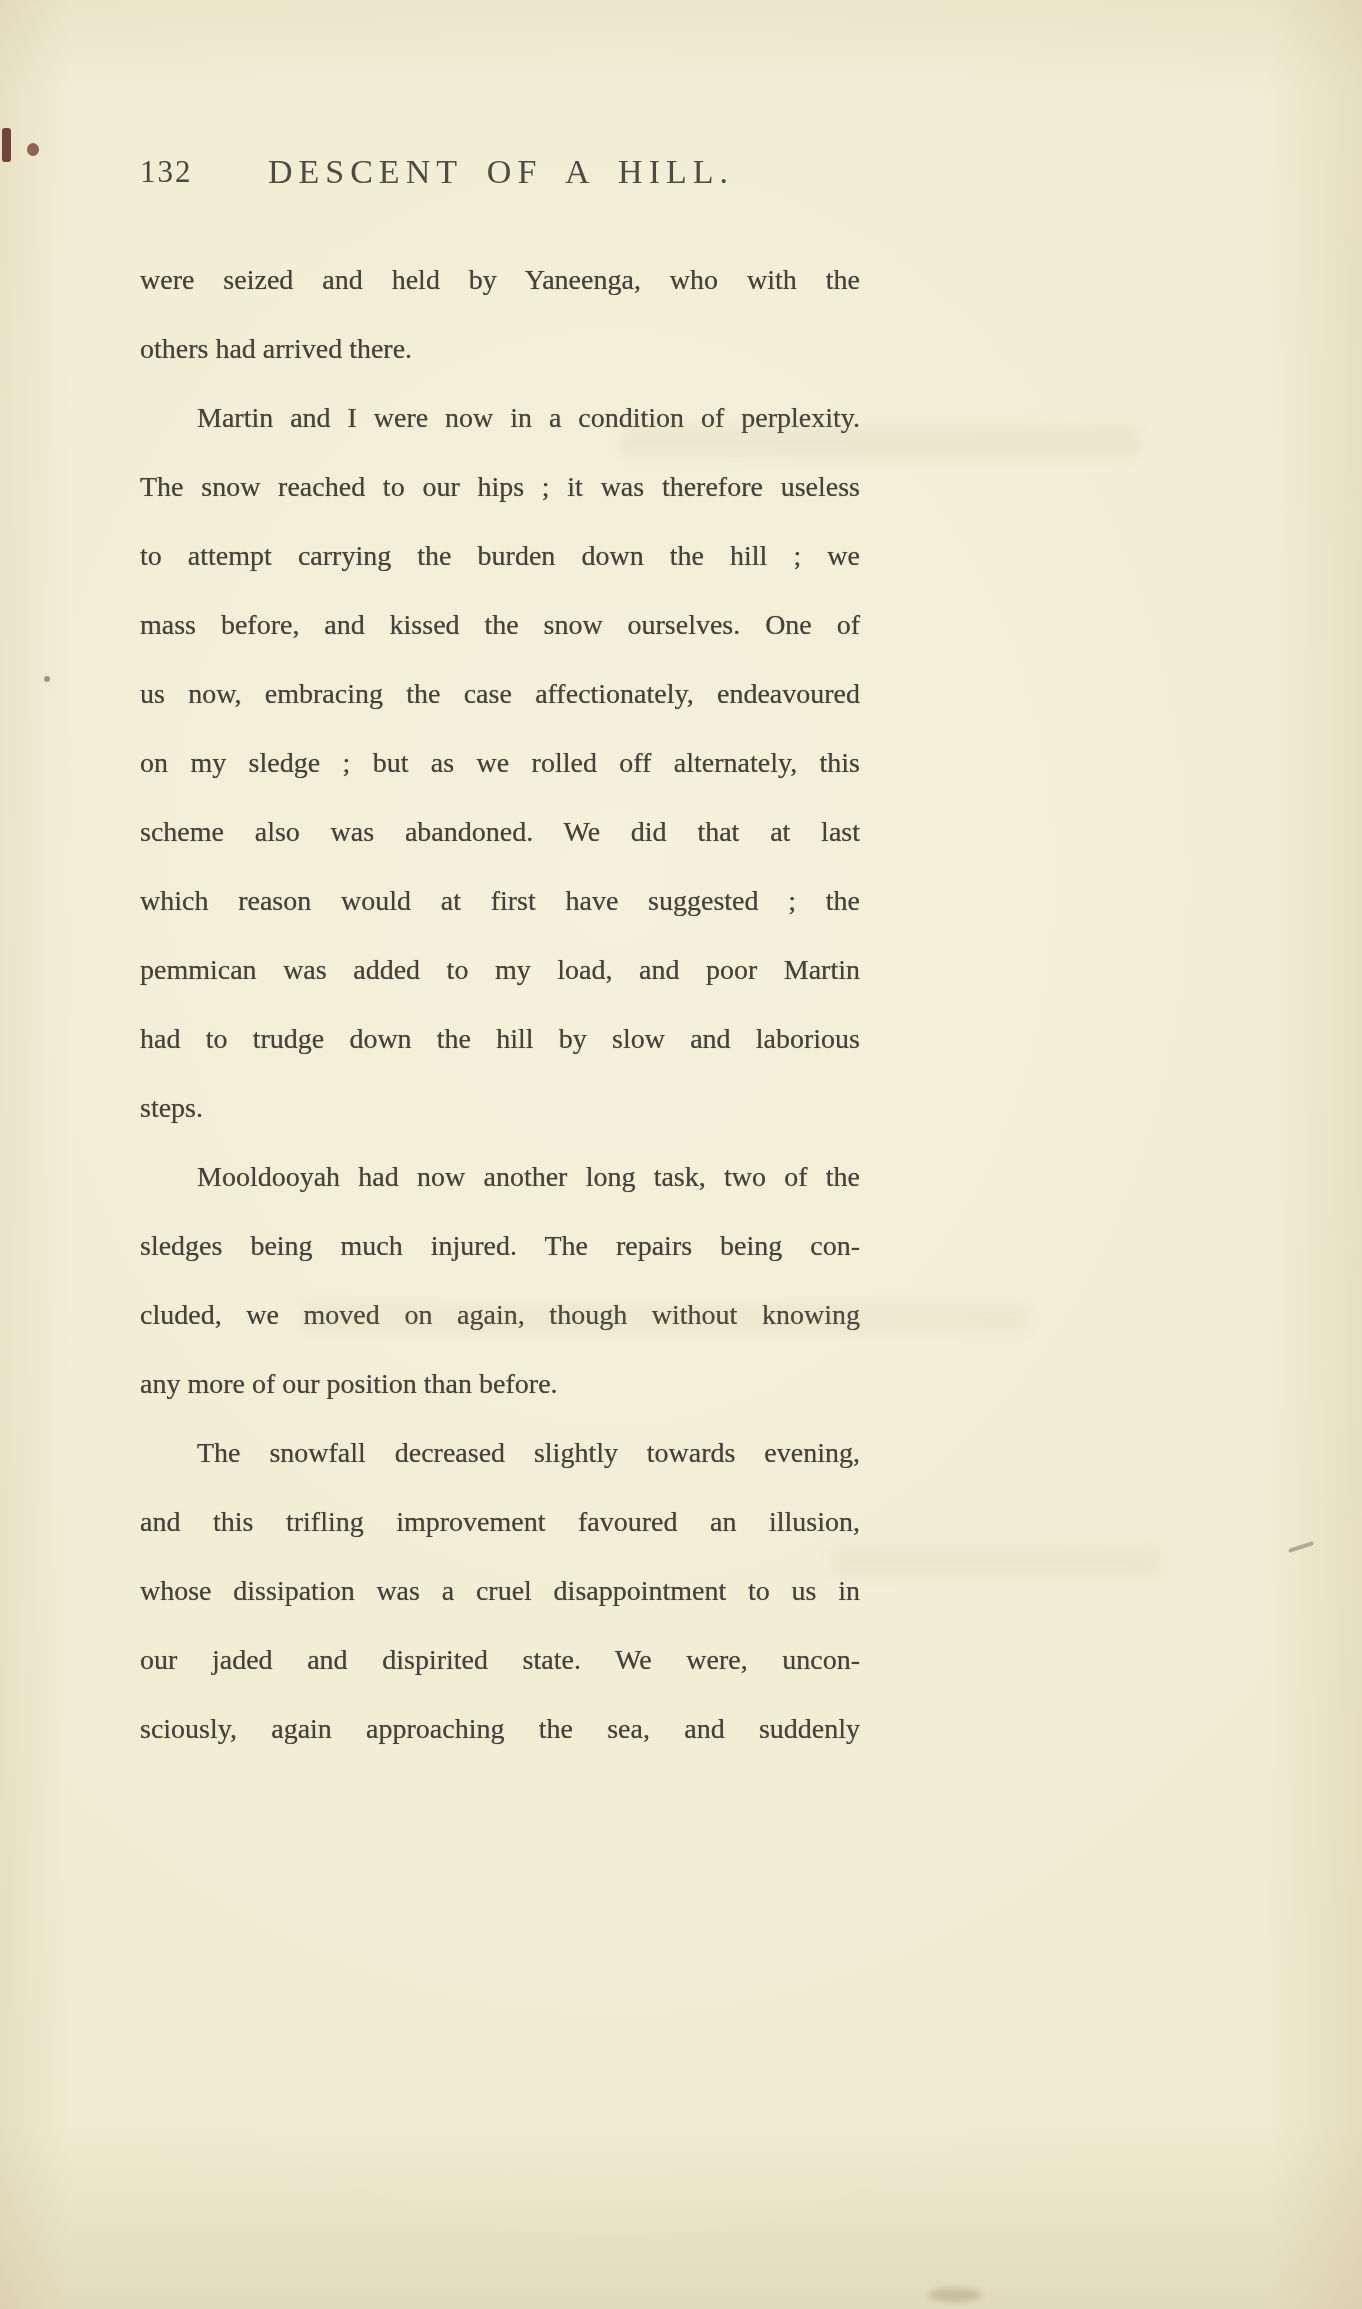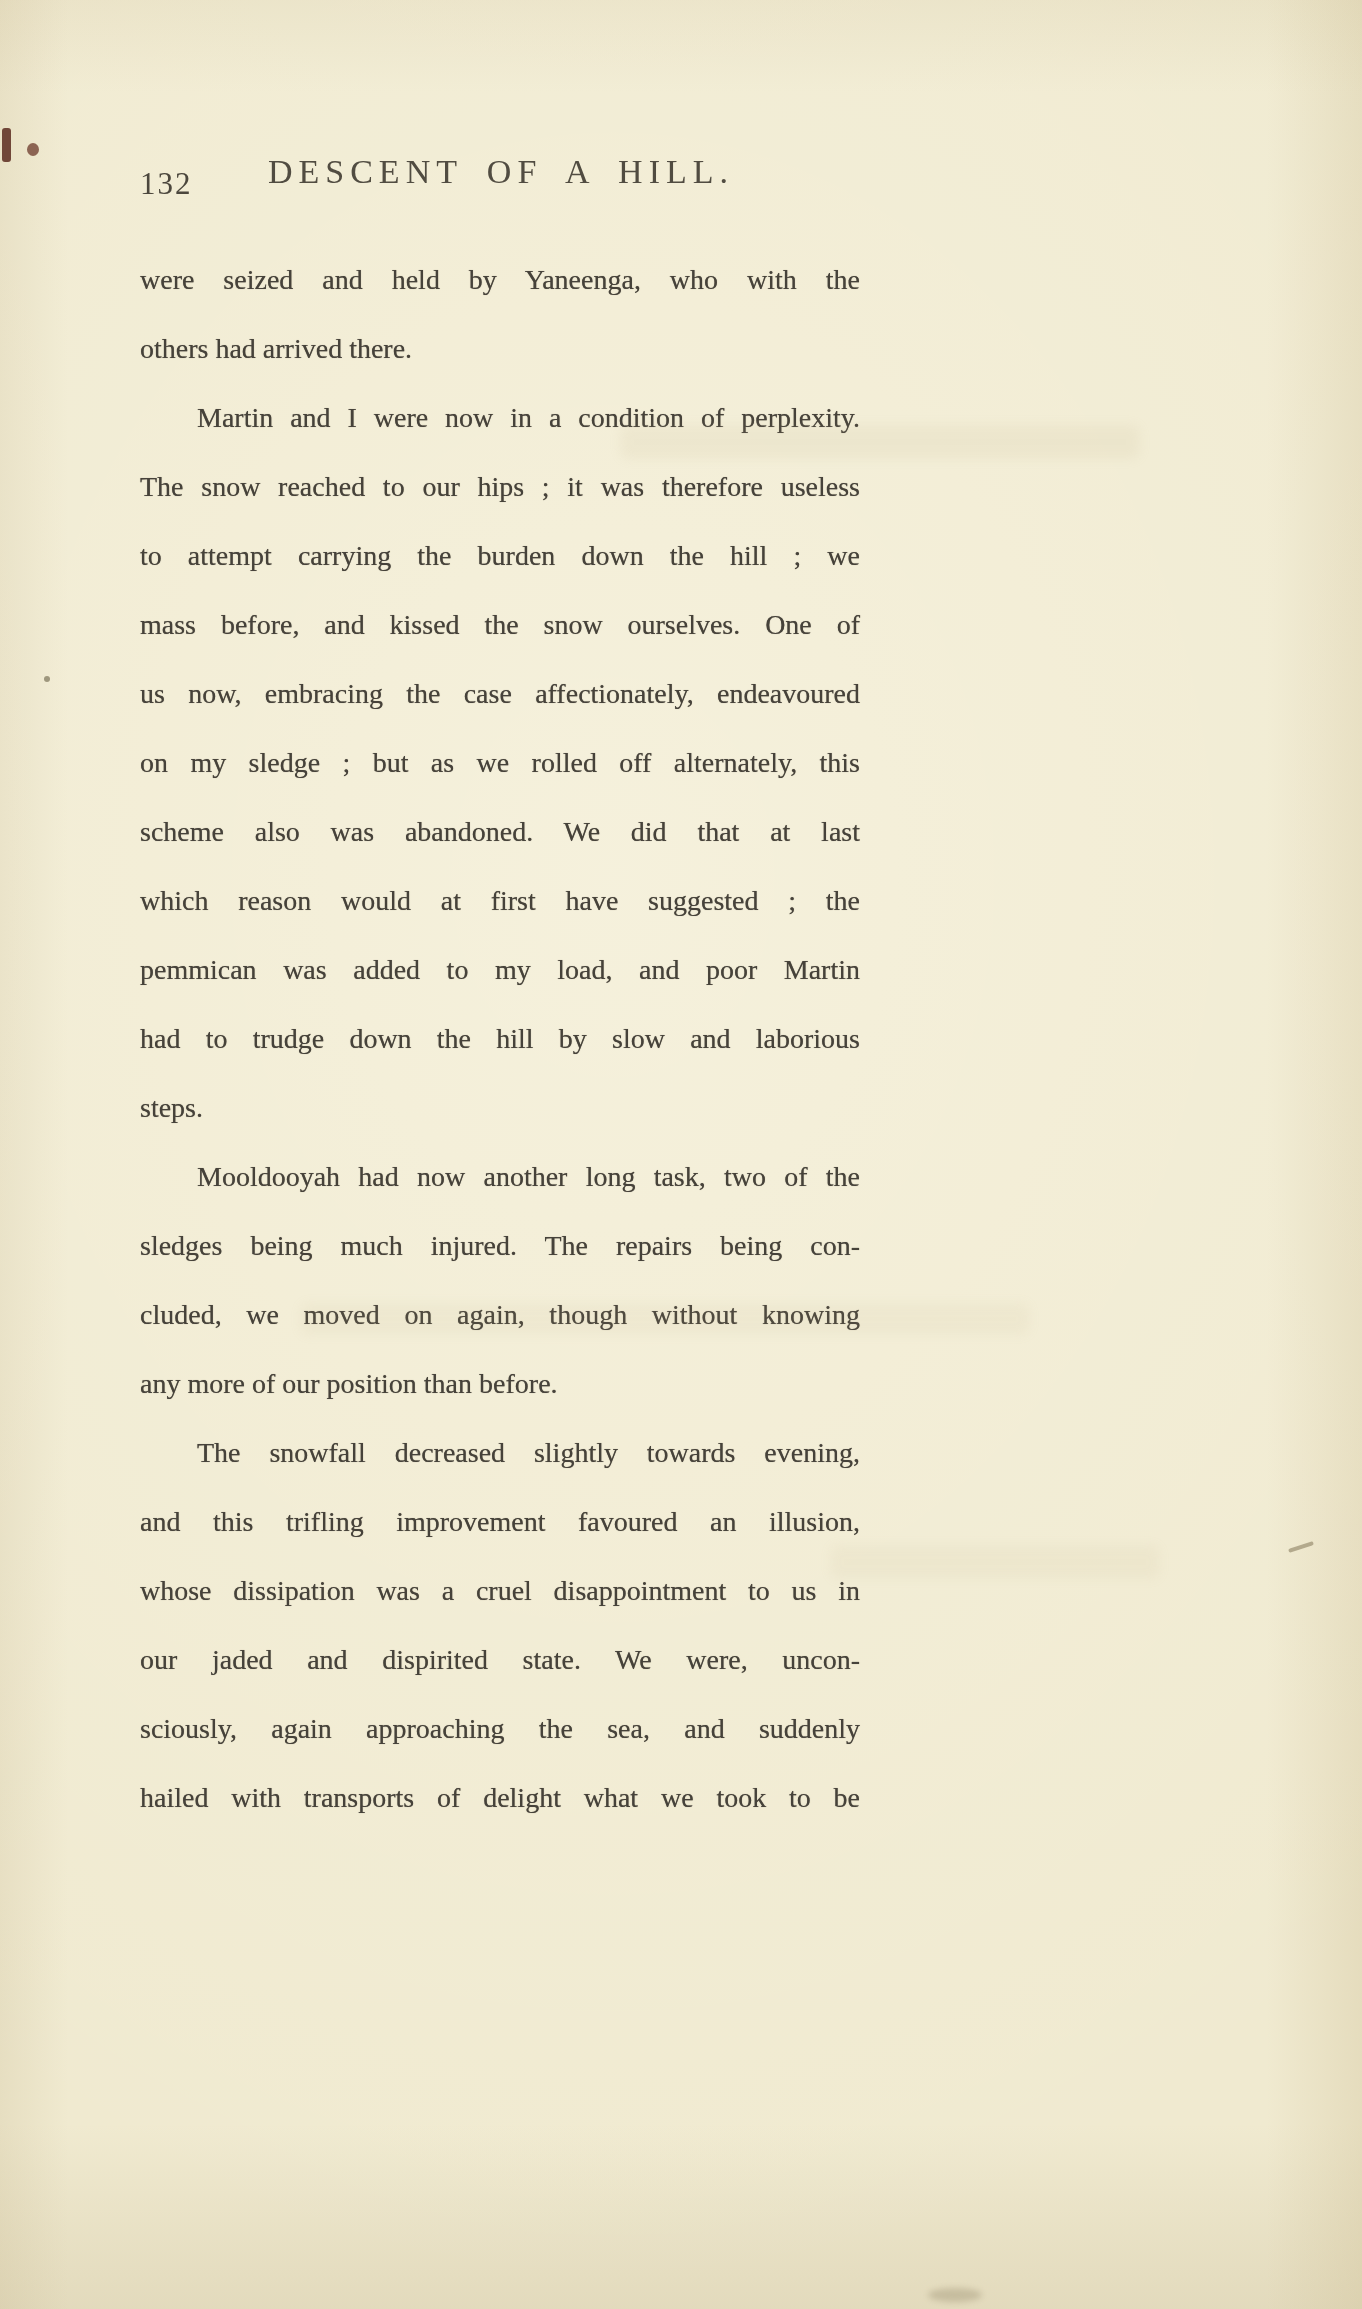--- a/index.html
+++ b/index.html
@@ -25,21 +25,21 @@
   .header {
     position: absolute;
     left: 140px;
     top: 150px;
     width: 722px;
     height: 42px;
   }
   .pagenum {
     position: absolute;
     left: 0;
-    top: 16px;
+    top: 4px;
     font-size: 31px;
     letter-spacing: 2px;
     color: #4c473d;
   }
   .title {
     position: absolute;
     left: 0;
     right: 0;
     top: 3px;
     text-align: center;
@@ -113,21 +113,20 @@
       <div class="line noj">steps.</div>
       <div class="line indent">Mooldooyah had now another long task, two of the</div>
       <div class="line">sledges being much injured.  The repairs being con-</div>
       <div class="line">cluded, we moved on again, though without knowing</div>
       <div class="line noj">any more of our position than before.</div>
       <div class="line indent">The snowfall decreased slightly towards evening,</div>
       <div class="line">and this trifling improvement favoured an illusion,</div>
       <div class="line">whose dissipation was a cruel disappointment to us in</div>
       <div class="line">our jaded and dispirited state.  We were, uncon-</div>
       <div class="line">sciously, again approaching the sea, and suddenly</div>
-      <div class="line">hailed with transports of delight what we took to be</div>
     </div>
 
   <div class="speck speck-a"></div>
   <div class="speck speck-b"></div>
   <div class="speck speck-c"></div>
   <div class="speck speck-d"></div>
   <div class="speck speck-e"></div>
   <div class="smudge smudge-1"></div>
   <div class="smudge smudge-2"></div>
   <div class="smudge smudge-3"></div>

